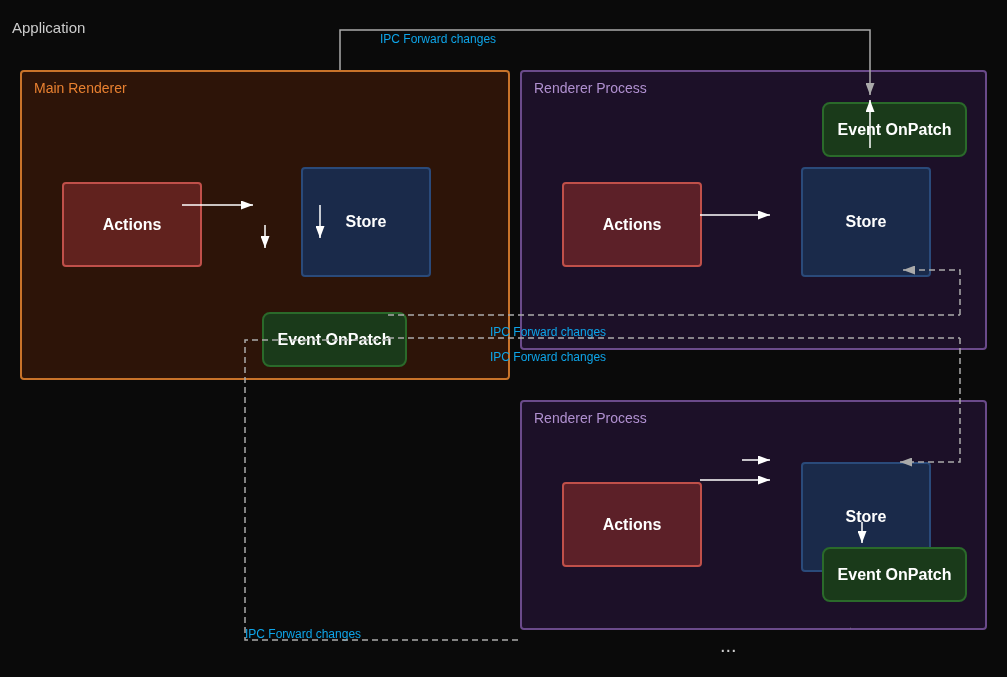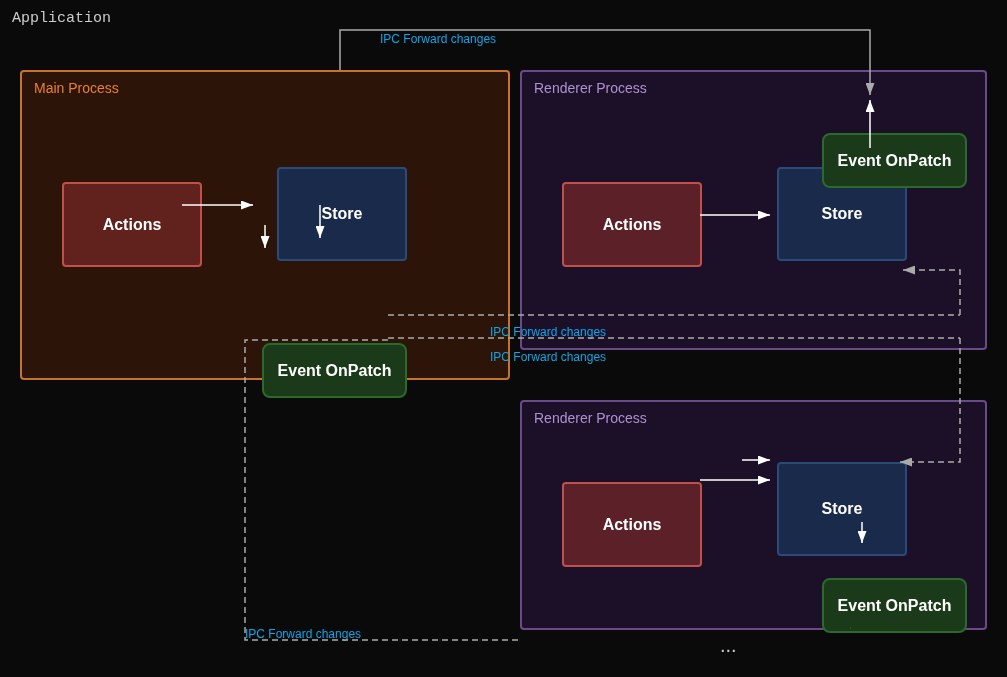--- a/index.html
+++ b/index.html
@@ -8,25 +8,24 @@
       width: 1007px;
       height: 677px;
       font-family: Arial, sans-serif;
       color: #fff;
       overflow: hidden;
       position: relative;
     }
 
     .app-label {
       position: absolute;
-      top: 10px;
+      top: 19px;
       left: 12px;
       font-size: 15px;
       color: #ccc;
-      font-family: Liberation Mono, monospace;
     }
 
     
     .main-process {
       position: absolute;
       top: 70px;
       left: 20px;
       width: 490px;
       height: 310px;
       border: 2px solid #c8732a;
@@ -92,31 +91,31 @@
       text-align: center;
     }
     .box-actions {
       width: 140px;
       height: 85px;
       border: 2px solid #c0504a;
       background: rgba(120, 40, 40, 0.7);
     }
     .box-store {
       width: 130px;
-      height: 94px;
+      height: 110px;
       background: #1a2a4a;
       border: 2px solid #2a4a7a;
+      margin-left: 24px;
     }
     .box-event {
       width: 145px;
       height: 55px;
       background: #1a3a1a;
       border: 2px solid #2a6a2a;
       border-radius: 8px;
-      margin-top: 31px;
     }
 
     
     .main-actions {
       top: 110px;
       left: 40px;
     }
     .main-store {
       top: 95px;
       left: 255px;
@@ -178,21 +177,21 @@
       bottom: 20px;
       left: 720px;
     }
   </style>
 </head>
 <body>
 
 <div class="app-label">Application</div>
 
 <div class="main-process">
-  <div class="main-process-label">Main Process</div>
+  <div class="main-process-label">Main Renderer</div>
   <div class="box box-actions main-actions">Actions</div>
   <div class="box box-store main-store">Store</div>
   <div class="box box-event main-event">Event OnPatch</div>
 </div>
 
 <div class="renderer-process-1">
   <div class="renderer-process-1-label">Renderer Process</div>
   <div class="box box-actions r1-actions">Actions</div>
   <div class="box box-store r1-store">Store</div>
   <div class="box box-event r1-event">Event OnPatch</div>

